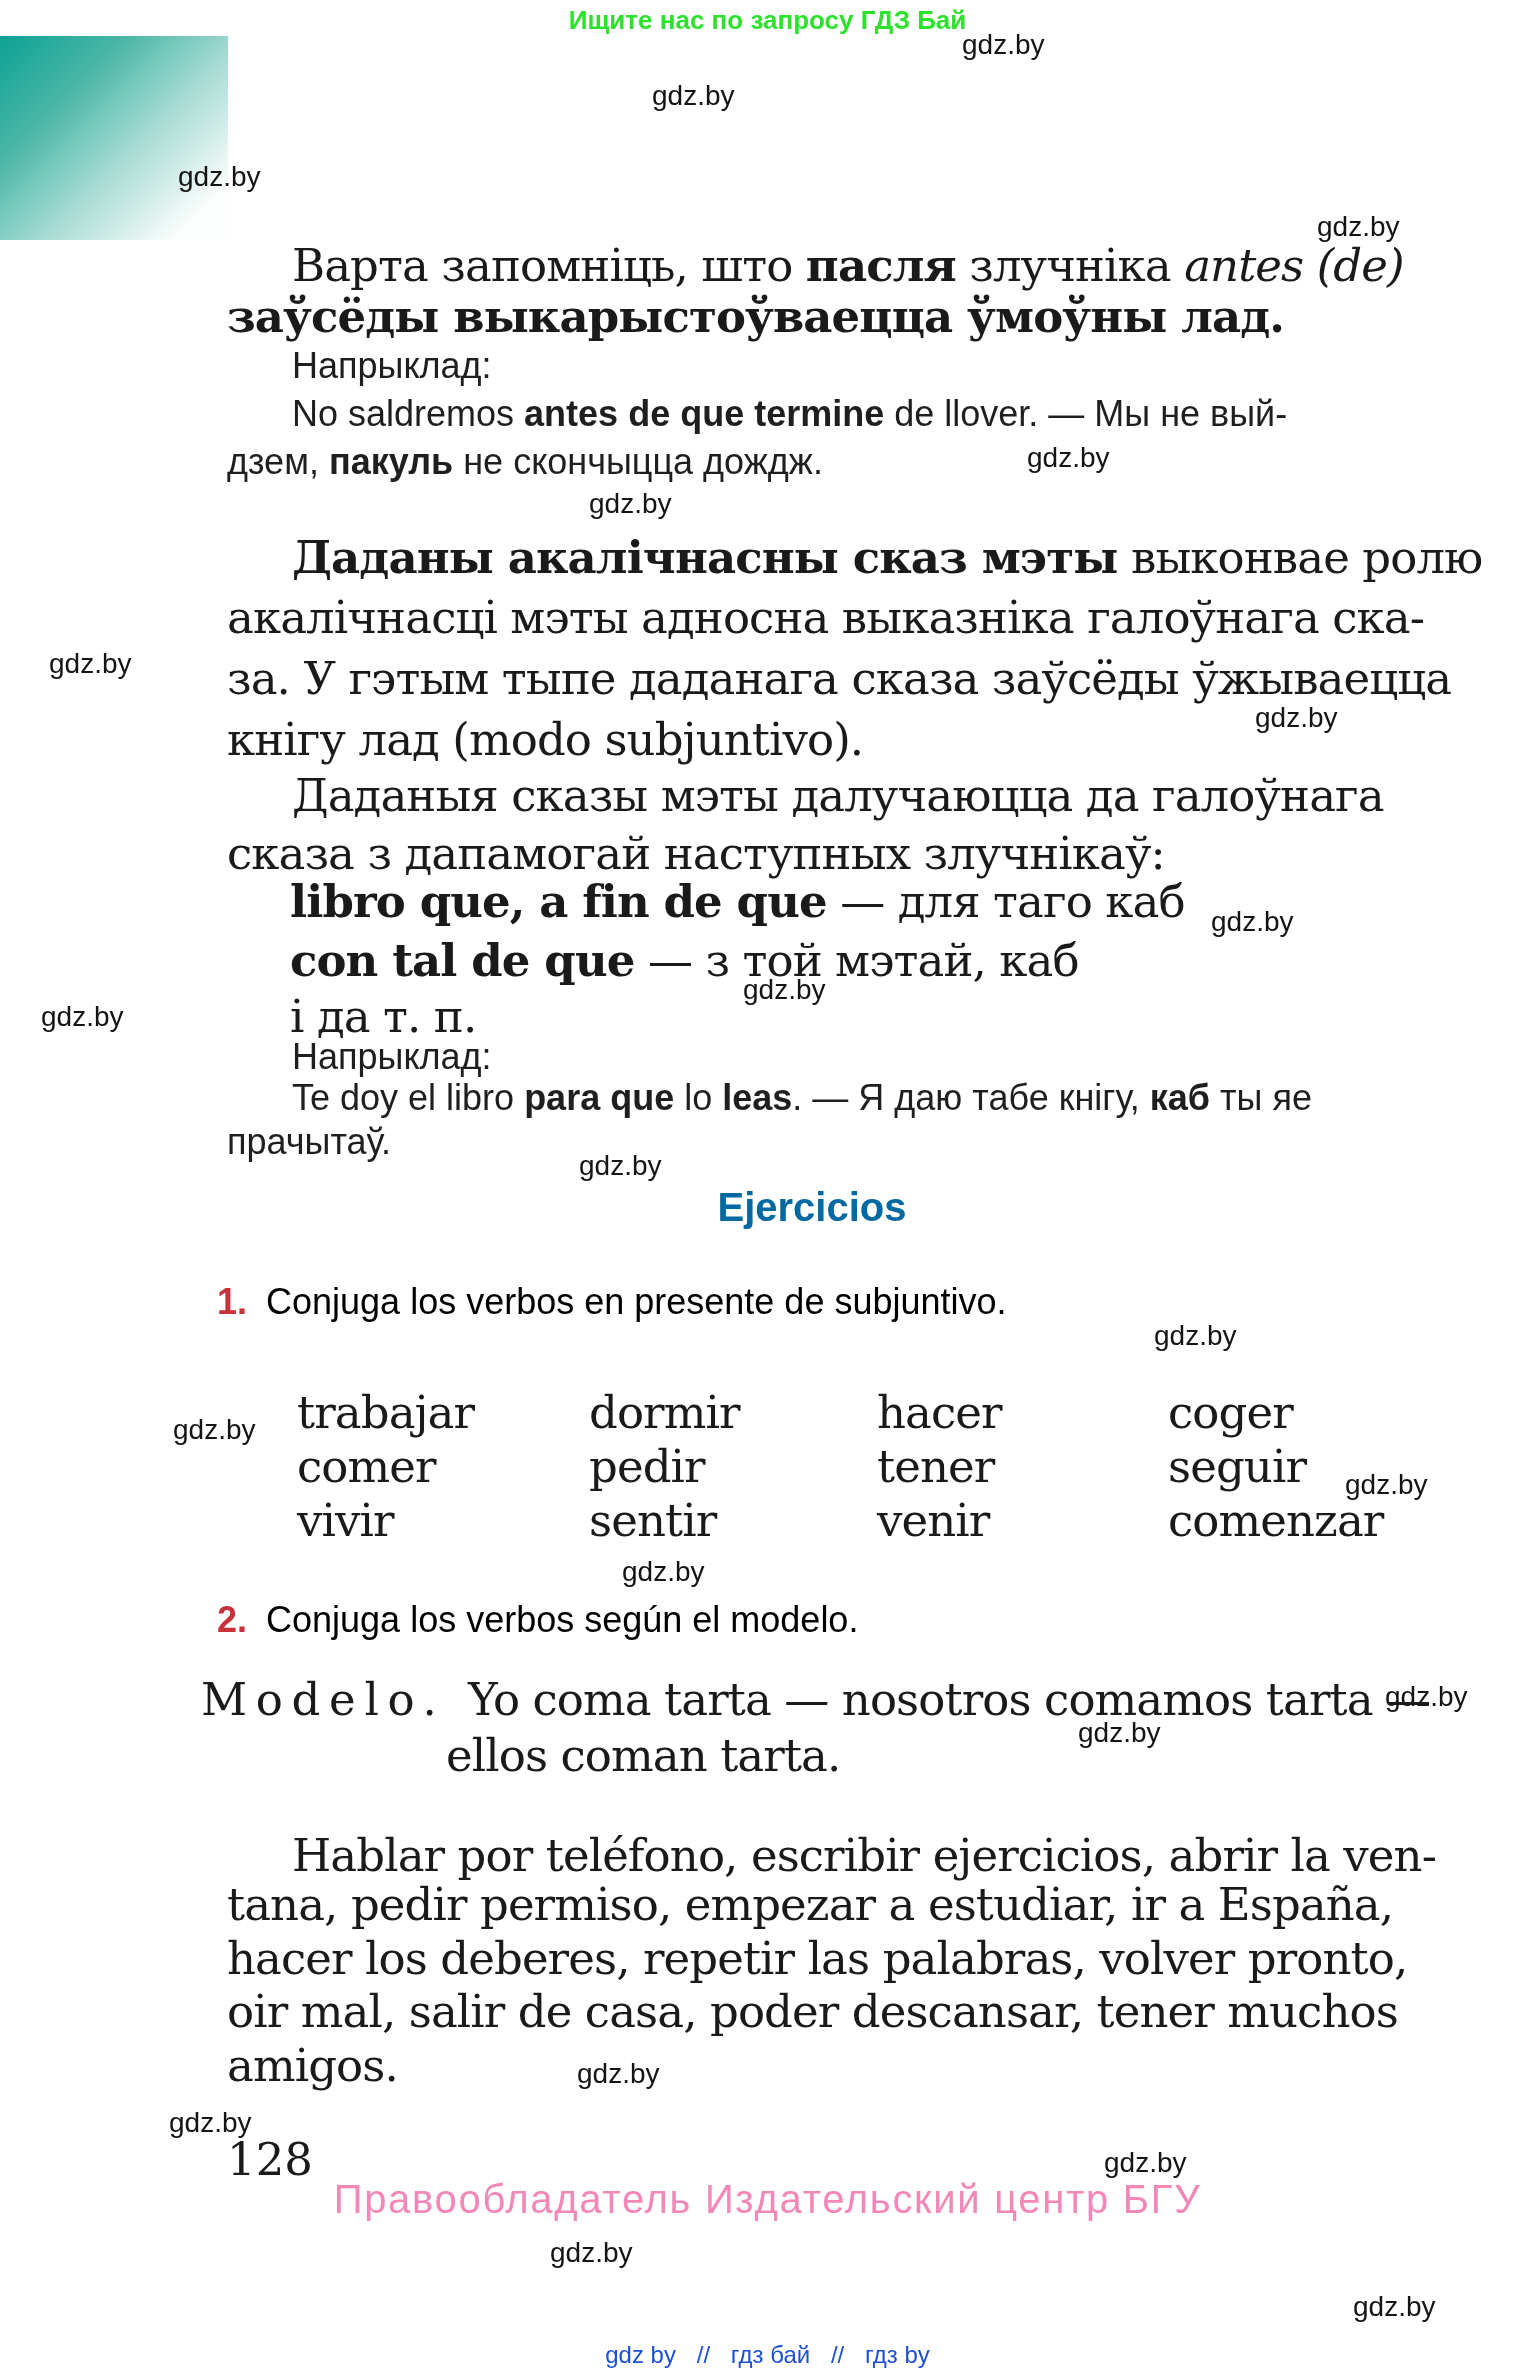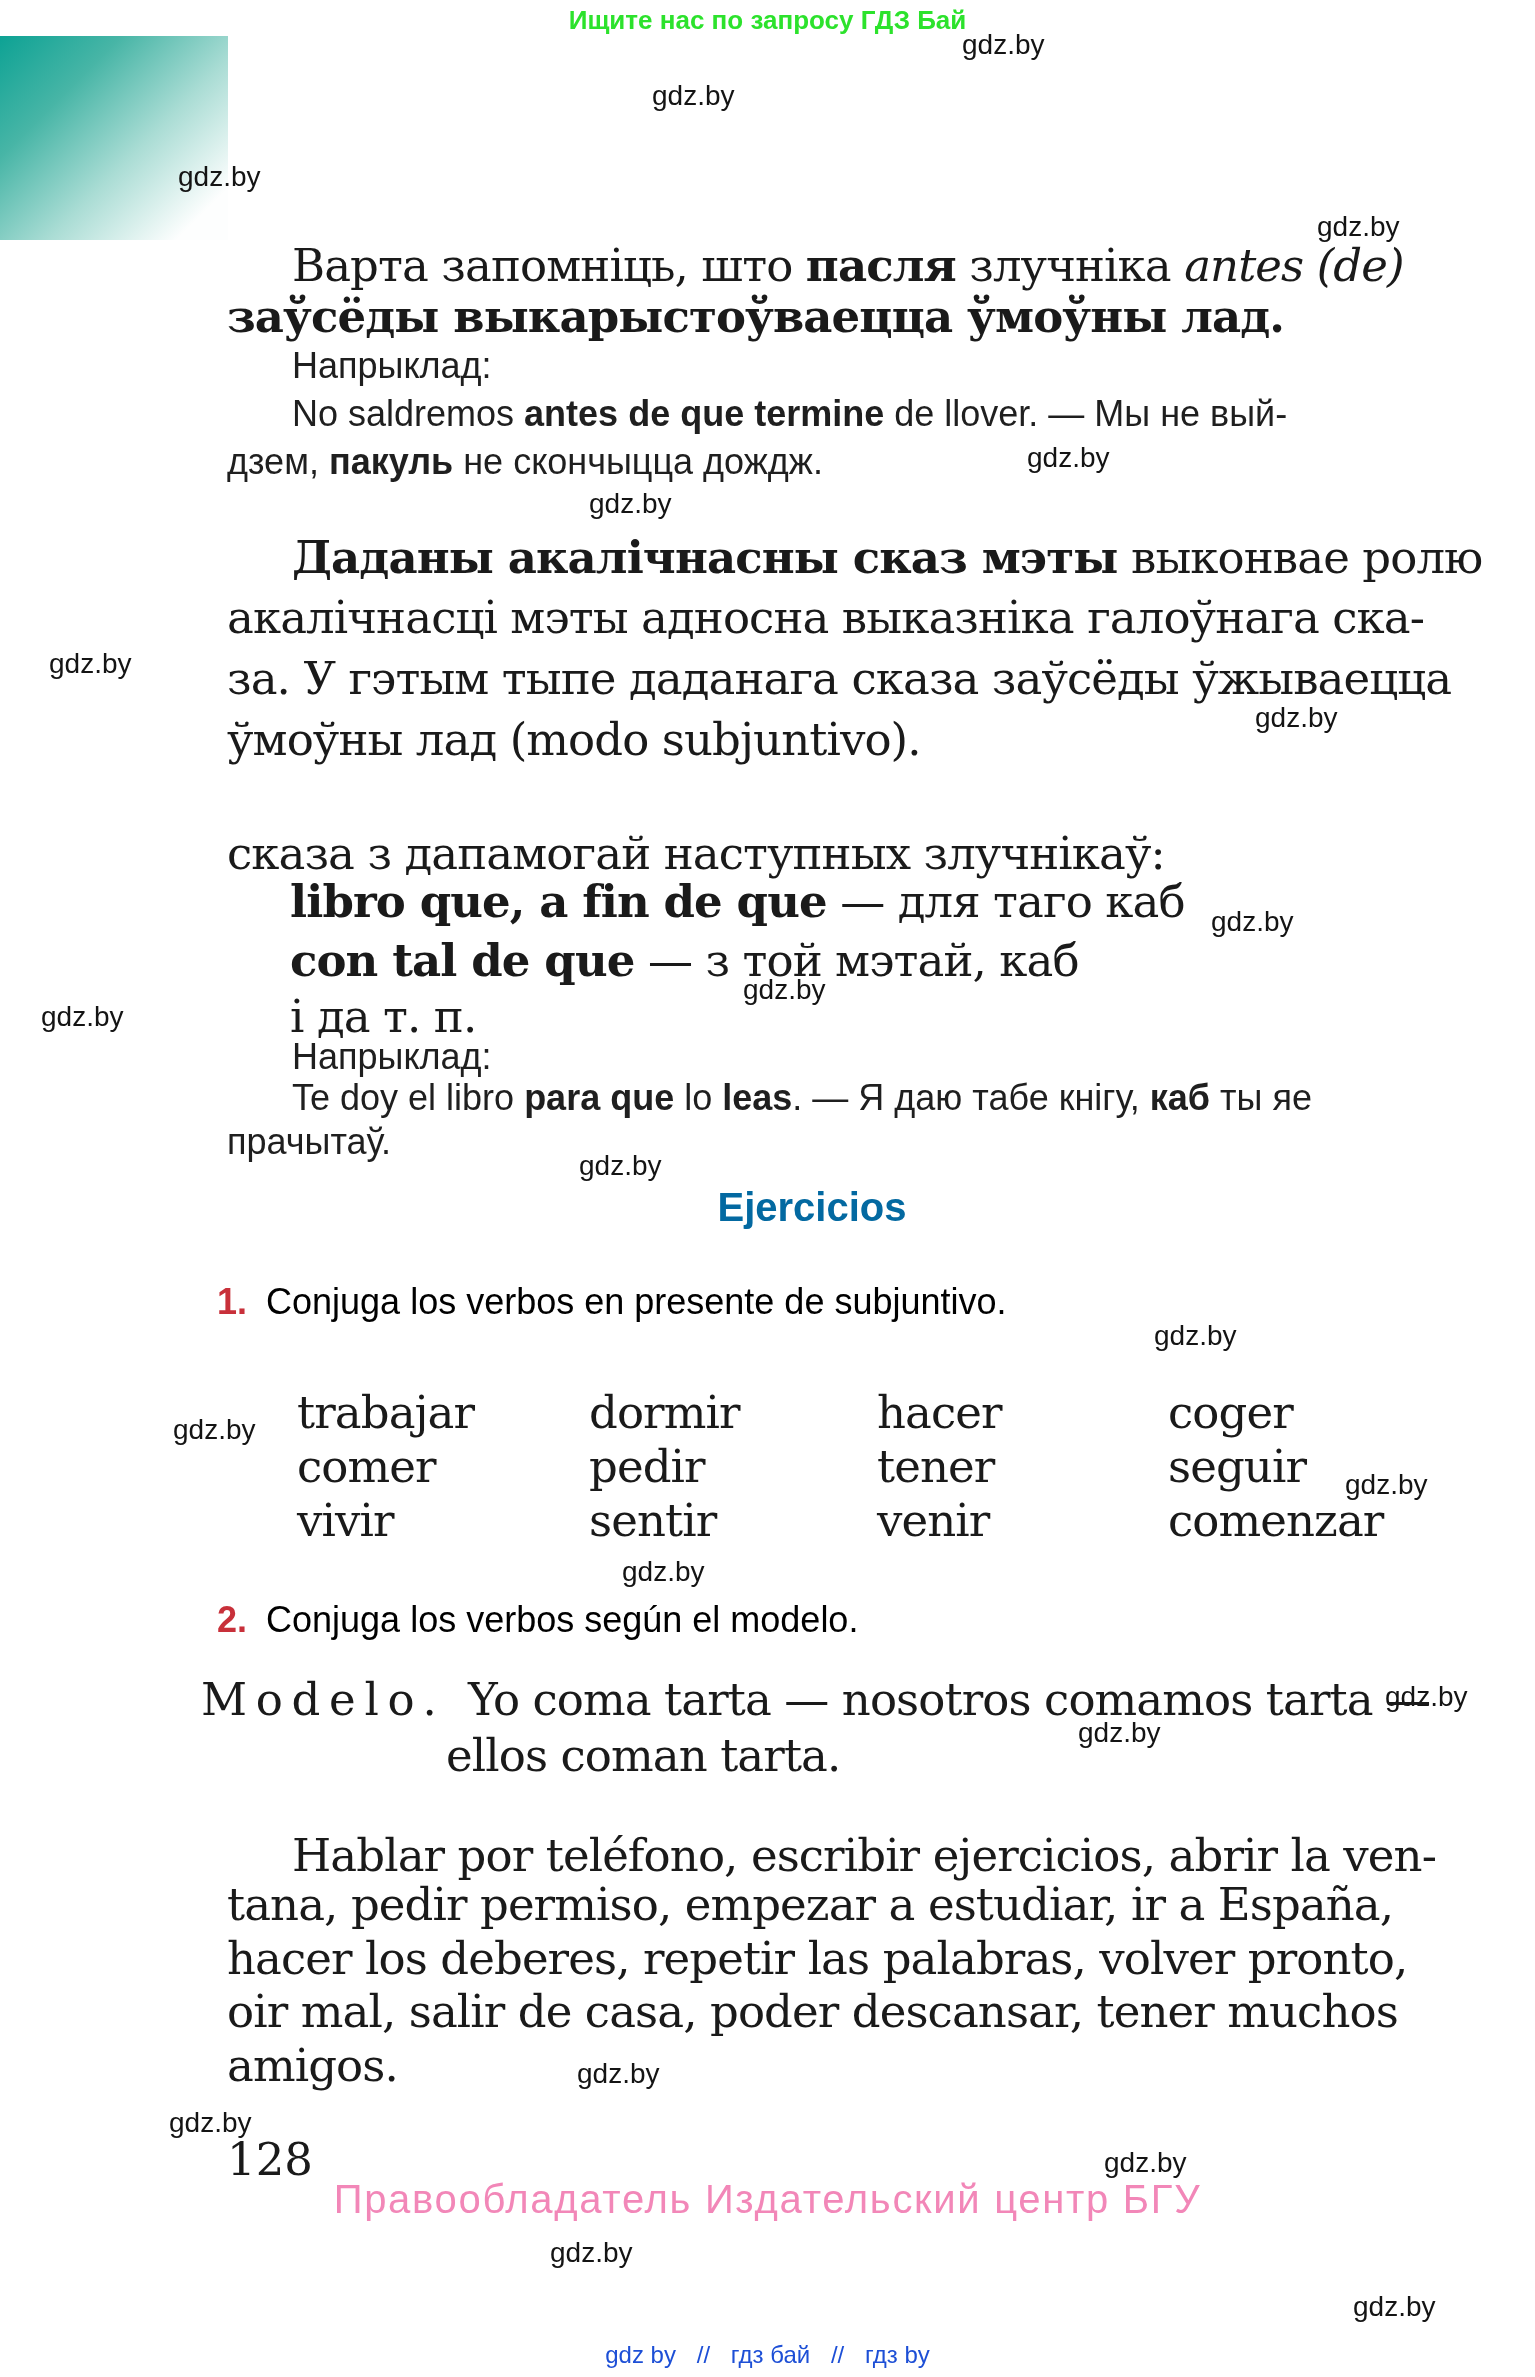--- a/index.html
+++ b/index.html
@@ -72,22 +72,23 @@
   </div>
   <div class="ln sans" style="left:227px;top:444px">
     <span>дзем, </span><span class="b">пакуль</span><span> не скончыцца дождж.</span>
   </div>
 
   <div class="ln serif" style="left:292px;top:535px">
     <span class="b">Даданы акалічнасны сказ мэты</span><span> выконвае ролю</span>
   </div>
   <div class="ln serif" style="left:227px;top:595px">акалічнасці мэты адносна выказніка галоўнага ска-</div>
   <div class="ln serif" style="left:227px;top:656px">за. У гэтым тыпе даданага сказа заўсёды ўжываецца</div>
-  <div class="ln serif" style="left:227px;top:717px">ўмоўны лад (modo subjuntivo).</div>
+  <div class="ln serif" style="left:227px;top:717px">кнігу лад (modo subjuntivo).</div>
 
+  <div class="ln serif" style="left:292px;top:773px">Даданыя сказы мэты далучаюцца да галоўнага</div>
   <div class="ln serif" style="left:227px;top:831px">сказа з дапамогай наступных злучнікаў:</div>
 
   <div class="ln serif" style="left:290px;top:879px">
     <span class="b">libro que, a fin de que</span><span> — для таго каб</span>
   </div>
   <div class="ln serif" style="left:290px;top:938px">
     <span class="b">con tal de que</span><span> — з той мэтай, каб</span>
   </div>
   <div class="ln serif" style="left:290px;top:994px">і да т. п.</div>
 

